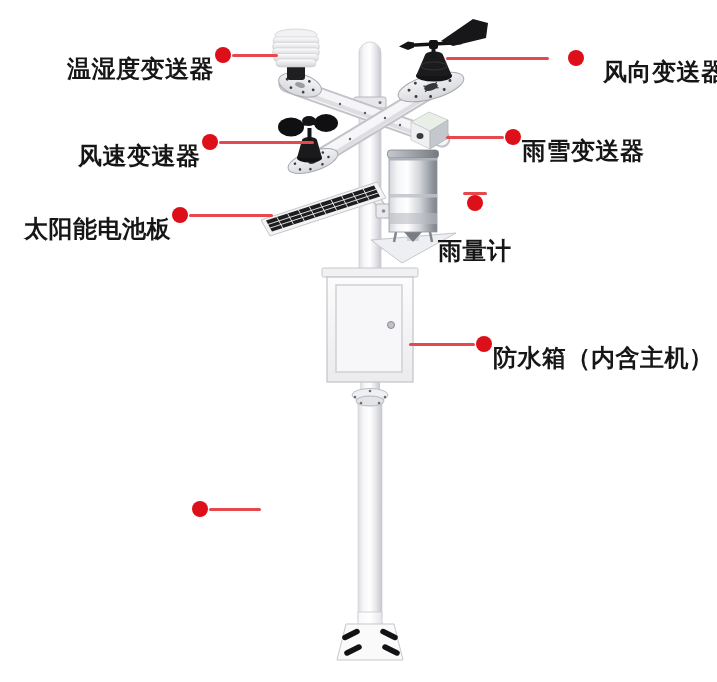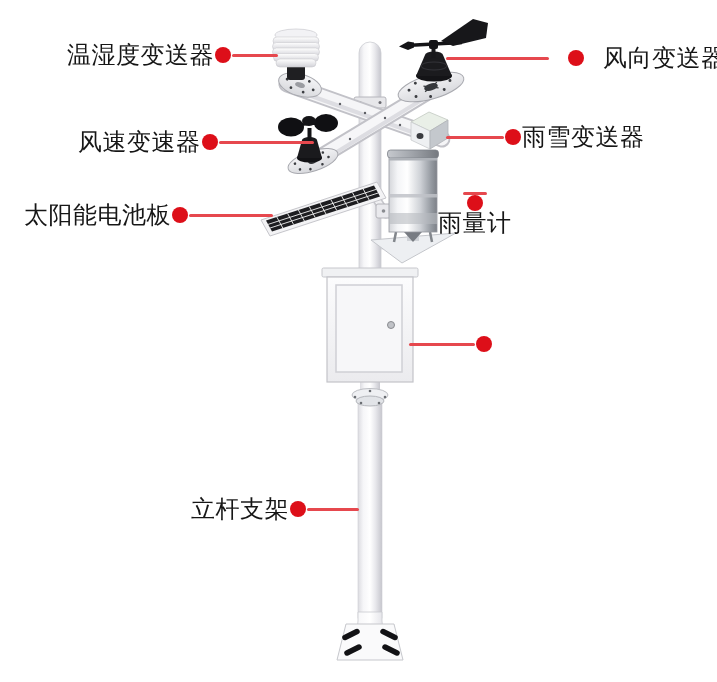--- a/index.html
+++ b/index.html
@@ -12,21 +12,21 @@
   .stage{
     position:relative;width:717px;height:682px;
     background:var(--background);overflow:hidden;
     font-family:"Liberation Sans", sans-serif;
   }
   .station{position:absolute;left:0;top:0;width:717px;height:682px;display:block;}
   .callout{
     position:absolute;display:flex;align-items:center;height:30px;white-space:nowrap;
   }
   .callout .txt{
-    font-size:24px;font-weight:400;line-height:1;letter-spacing:0.5px;color:var(--label-text);
+    font-size:24px;font-weight:700;line-height:1;letter-spacing:0.5px;color:var(--label-text);margin-top:28px;
   }
   .callout .dot{
     width:16px;height:16px;border-radius:50%;background:var(--accent-dot);flex:none;margin:0 1px;
   }
   .callout .line{
     height:3px;background:var(--leader-line);border-radius:1.5px;flex:none;
   }
   
   #c-temp      {left:67px;  top:40px;}
   #c-temp      .line{width:46px;}
@@ -265,21 +265,20 @@
     <span class="txt">风速变速器</span>
     <span class="dot"></span>
     <span class="line"></span>
   </div>
   <div class="callout" id="c-solar">
     <span class="txt">太阳能电池板</span>
     <span class="dot"></span>
     <span class="line"></span>
   </div>
   <div class="callout" id="c-pole">
-    <span class="txt">立杆支架</span>
     <span class="dot"></span>
     <span class="line"></span>
   </div>
 
   <div class="callout" id="c-winddir">
     <span class="line"></span>
     <span class="dot"></span>
     <span class="txt">风向变送器</span>
   </div>
   <div class="callout" id="c-rainsnow">
@@ -288,15 +287,16 @@
     <span class="txt">雨雪变送器</span>
   </div>
   <div class="callout" id="c-raingauge">
     <span class="line"></span>
     <span class="dot"></span>
     <span class="txt">雨量计</span>
   </div>
   <div class="callout" id="c-box">
     <span class="line"></span>
     <span class="dot"></span>
+    <span class="txt">防水箱（内含主机）</span>
   </div>
 
 </div>
 
 </body></html>

